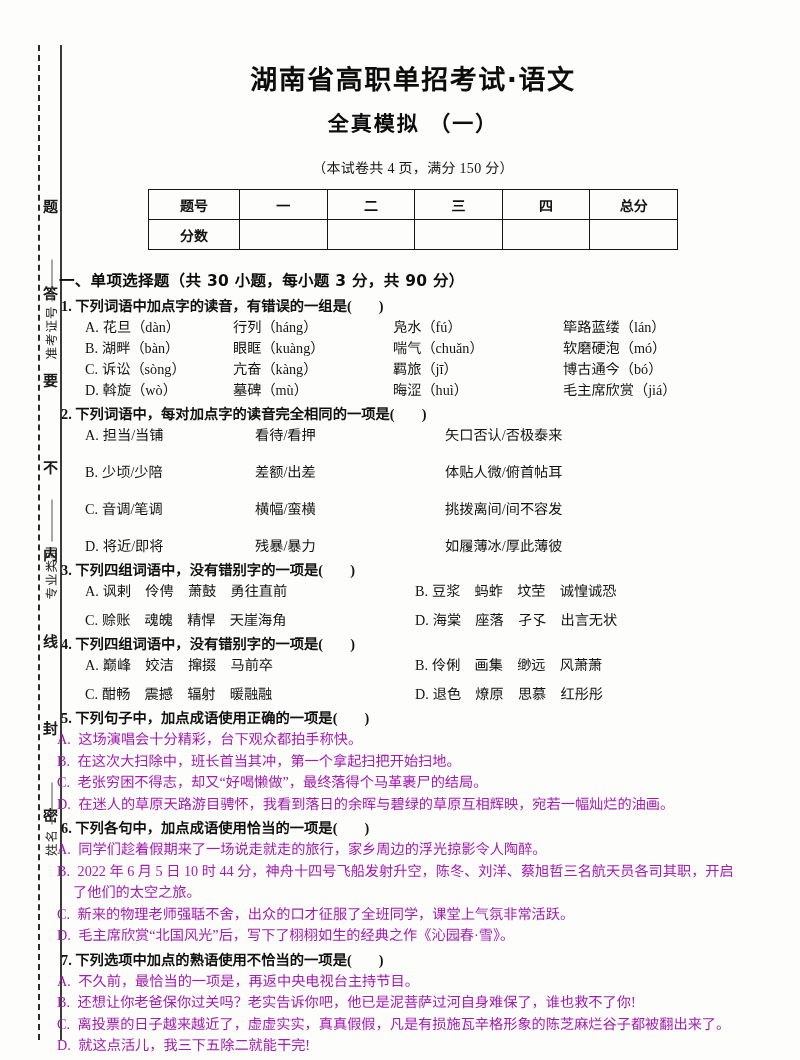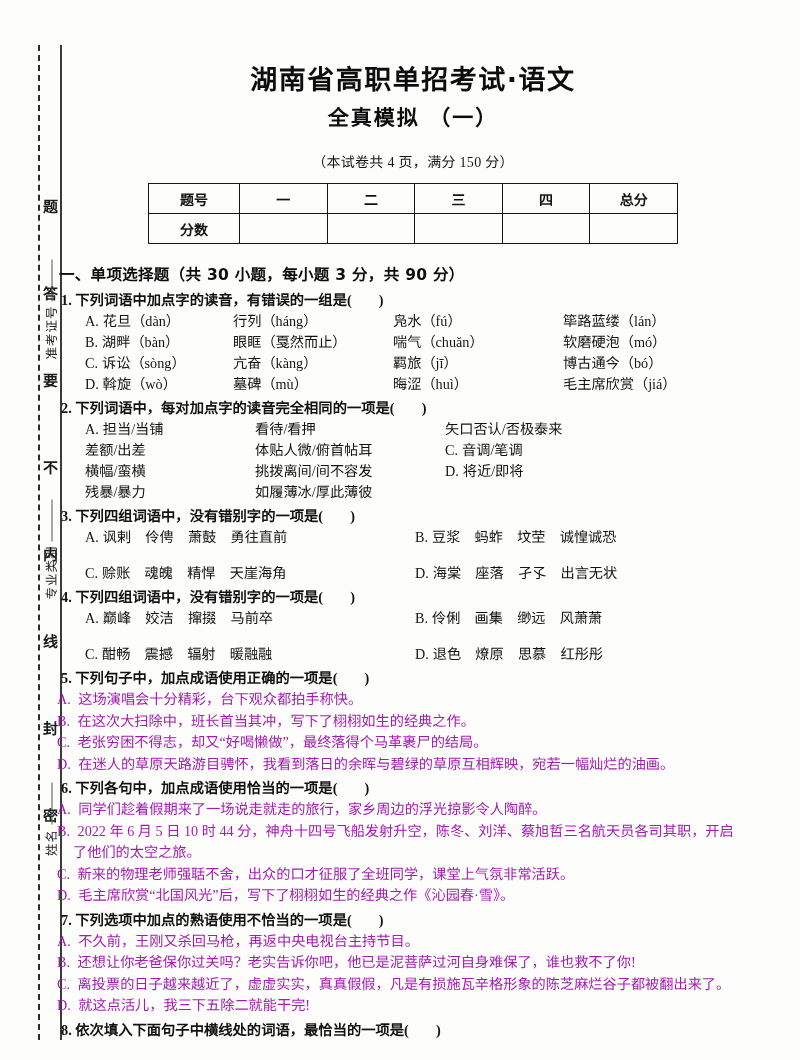--- a/index.html
+++ b/index.html
@@ -87,21 +87,21 @@
     letter-spacing: 1.5px;
     margin: 18px 0 0 0;
     color: #0d0d0d;
   }
   .doc-subtitle {
     text-align: center;
     font-family: "DejaVu Sans", "Liberation Sans", sans-serif;
     font-size: 21px;
     font-weight: 700;
     letter-spacing: 2px;
-    margin: 4px 0 0 0;
+    margin: 10px 0 0 0;
     color: #0d0d0d;
   }
   .doc-note {
     text-align: center;
     font-size: 14px;
     margin: 20px 0 0 0;
     color: #161616;
     letter-spacing: .3px;
   }
 
@@ -157,25 +157,25 @@
   .opt-grid {
     display: grid;
     margin-left: 28px;
   }
   .opt-grid.cols4 {
     grid-template-columns: 148px 160px 170px auto;
     row-gap: 0px;
   }
   .opt-grid.cols2 {
     grid-template-columns: 330px auto;
-    row-gap: 15px;
+    row-gap: 8px;
   }
   .opt-grid.cols3 {
     grid-template-columns: 170px 190px auto;
-    row-gap: 0px;
+    row-gap: 16px;
   }
 
   .opt-cell {
     font-size: 14.2px;
     line-height: 21px;
     color: #121212;
     white-space: nowrap;
   }
   .opt-label {
     font-family: "Liberation Serif", serif;
@@ -254,39 +254,40 @@
 
     <div id="questionList">
         <div class="question">
           <div class="q-stem"><span>1. </span><span>下列词语中加点字的读音，有错误的一组是(</span><span class="paren">&nbsp;&nbsp;</span><span>)</span></div>
           <div class="opt-grid cols4">
             <div class="opt-cell"><span class="opt-label">A.</span><span>花旦（dàn）</span></div>
             <div class="opt-cell"><span>行列（háng）</span></div>
             <div class="opt-cell"><span>凫水（fú）</span></div>
             <div class="opt-cell"><span>筚路蓝缕（lán）</span></div>
             <div class="opt-cell"><span class="opt-label">B.</span><span>湖畔（bàn）</span></div>
-            <div class="opt-cell"><span>眼眶（戛然而止）</span></div>
+            <div class="opt-cell"><span>眼眶（kuàng）</span></div>
             <div class="opt-cell"><span>喘气（chuǎn）</span></div>
             <div class="opt-cell"><span>软磨硬泡（mó）</span></div>
             <div class="opt-cell"><span class="opt-label">C.</span><span>诉讼（sòng）</span></div>
             <div class="opt-cell"><span>亢奋（kàng）</span></div>
             <div class="opt-cell"><span>羁旅（jī）</span></div>
             <div class="opt-cell"><span>博古通今（bó）</span></div>
             <div class="opt-cell"><span class="opt-label">D.</span><span>斡旋（wò）</span></div>
             <div class="opt-cell"><span>墓碑（mù）</span></div>
             <div class="opt-cell"><span>晦涩（huì）</span></div>
             <div class="opt-cell"><span>毛主席欣赏（jiá）</span></div>
           </div>
         </div>
         <div class="question">
           <div class="q-stem"><span>2. </span><span>下列词语中，每对加点字的读音完全相同的一项是(</span><span class="paren">&nbsp;&nbsp;</span><span>)</span></div>
           <div class="opt-grid cols3">
             <div class="opt-cell"><span class="opt-label">A.</span><span>担当/当铺</span></div>
             <div class="opt-cell"><span>看待/看押</span></div>
             <div class="opt-cell"><span>矢口否认/否极泰来</span></div>
+            <div class="opt-cell"><span class="opt-label">B.</span><span>少顷/少陪</span></div>
             <div class="opt-cell"><span>差额/出差</span></div>
             <div class="opt-cell"><span>体贴人微/俯首帖耳</span></div>
             <div class="opt-cell"><span class="opt-label">C.</span><span>音调/笔调</span></div>
             <div class="opt-cell"><span>横幅/蛮横</span></div>
             <div class="opt-cell"><span>挑拨离间/间不容发</span></div>
             <div class="opt-cell"><span class="opt-label">D.</span><span>将近/即将</span></div>
             <div class="opt-cell"><span>残暴/暴力</span></div>
             <div class="opt-cell"><span>如履薄冰/厚此薄彼</span></div>
           </div>
         </div>
@@ -304,34 +305,34 @@
           <div class="opt-grid cols2">
             <div class="opt-cell"><span class="opt-label">A.</span><span>巅峰　姣洁　撺掇　马前卒</span></div>
             <div class="opt-cell"><span class="opt-label">B.</span><span>伶俐　画集　缈远　风萧萧</span></div>
             <div class="opt-cell"><span class="opt-label">C.</span><span>酣畅　震撼　辐射　暖融融</span></div>
             <div class="opt-cell"><span class="opt-label">D.</span><span>退色　燎原　思慕　红彤彤</span></div>
           </div>
         </div>
         <div class="question">
           <div class="q-stem"><span>5. </span><span>下列句子中，加点成语使用正确的一项是(</span><span class="paren">&nbsp;&nbsp;</span><span>)</span></div>
           <div class="opt-line"><span class="opt-label">A. </span><span>这场演唱会十分精彩，台下观众都拍手称快。</span></div>
-          <div class="opt-line"><span class="opt-label">B. </span><span>在这次大扫除中，班长首当其冲，写下了栩栩如生的经典之作。</span></div>
+          <div class="opt-line"><span class="opt-label">B. </span><span>在这次大扫除中，班长首当其冲，第一个拿起扫把开始扫地。</span></div>
           <div class="opt-line"><span class="opt-label">C. </span><span>老张穷困不得志，却又“好喝懒做”，最终落得个马革裹尸的结局。</span></div>
           <div class="opt-line"><span class="opt-label">D. </span><span>在迷人的草原天路游目骋怀，我看到落日的余晖与碧绿的草原互相辉映，宛若一幅灿烂的油画。</span></div>
         </div>
         <div class="question">
           <div class="q-stem"><span>6. </span><span>下列各句中，加点成语使用恰当的一项是(</span><span class="paren">&nbsp;&nbsp;</span><span>)</span></div>
           <div class="opt-line"><span class="opt-label">A. </span><span>同学们趁着假期来了一场说走就走的旅行，家乡周边的浮光掠影令人陶醉。</span></div>
           <div class="opt-line"><span class="opt-label">B. </span><span>2022 年 6 月 5 日 10 时 44 分，神舟十四号飞船发射升空，陈冬、刘洋、蔡旭哲三名航天员各司其职，开启</span><span class="cont">了他们的太空之旅。</span></div>
           <div class="opt-line"><span class="opt-label">C. </span><span>新来的物理老师强聒不舍，出众的口才征服了全班同学，课堂上气氛非常活跃。</span></div>
           <div class="opt-line"><span class="opt-label">D. </span><span>毛主席欣赏“北国风光”后，写下了栩栩如生的经典之作《沁园春·雪》。</span></div>
         </div>
         <div class="question">
           <div class="q-stem"><span>7. </span><span>下列选项中加点的熟语使用不恰当的一项是(</span><span class="paren">&nbsp;&nbsp;</span><span>)</span></div>
-          <div class="opt-line"><span class="opt-label">A. </span><span>不久前，王刚又杀回马枪，再返中央电视台主持节目。</span></div>
+          <div class="opt-line"><span class="opt-label">A. </span><span>不久前，最恰当的一项是，再返中央电视台主持节目。</span></div>
           <div class="opt-line"><span class="opt-label">B. </span><span>还想让你老爸保你过关吗？老实告诉你吧，他已是泥菩萨过河自身难保了，谁也救不了你!</span></div>
           <div class="opt-line"><span class="opt-label">C. </span><span>离投票的日子越来越近了，虚虚实实，真真假假，凡是有损施瓦辛格形象的陈芝麻烂谷子都被翻出来了。</span></div>
           <div class="opt-line"><span class="opt-label">D. </span><span>就这点活儿，我三下五除二就能干完!</span></div>
         </div>
         <div class="question">
           <div class="q-stem"><span>8. </span><span>依次填入下面句子中横线处的词语，最恰当的一项是(</span><span class="paren">&nbsp;&nbsp;</span><span>)</span></div>
         </div>
       </div>
 
   </div>

